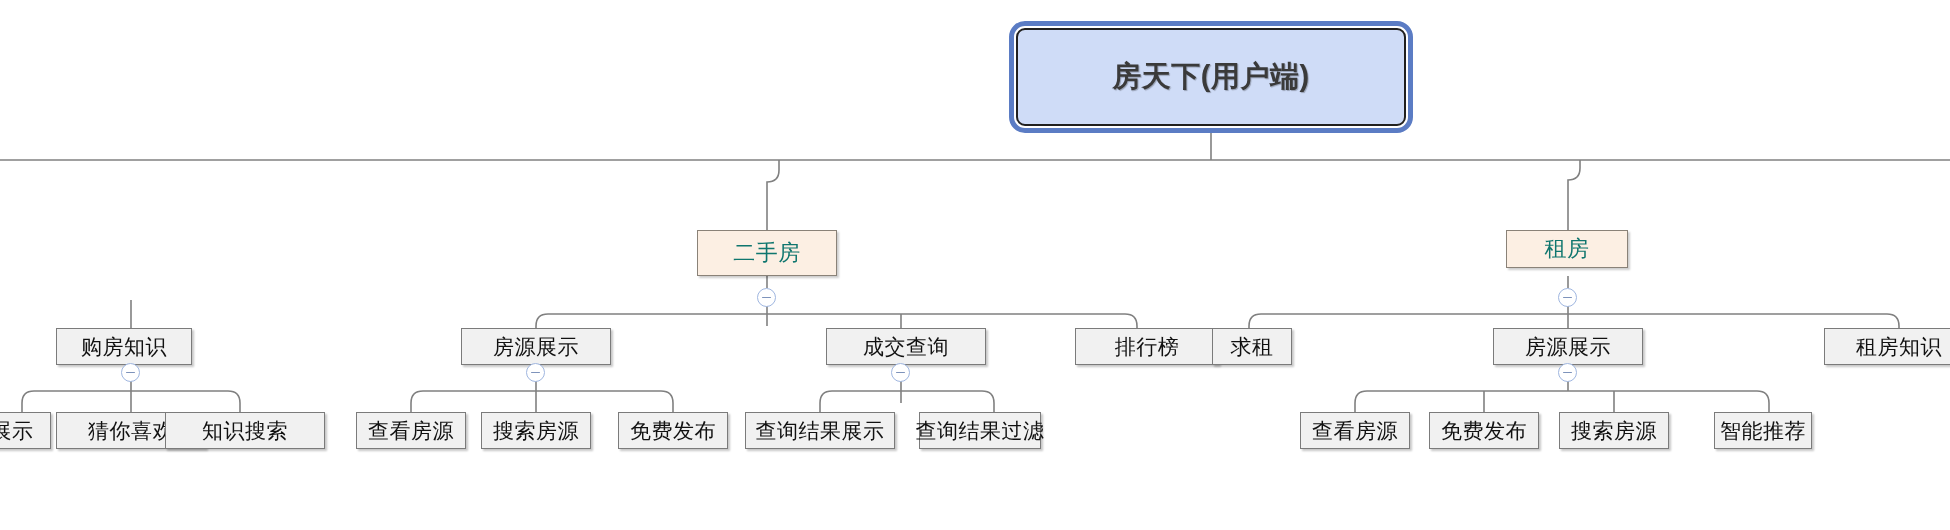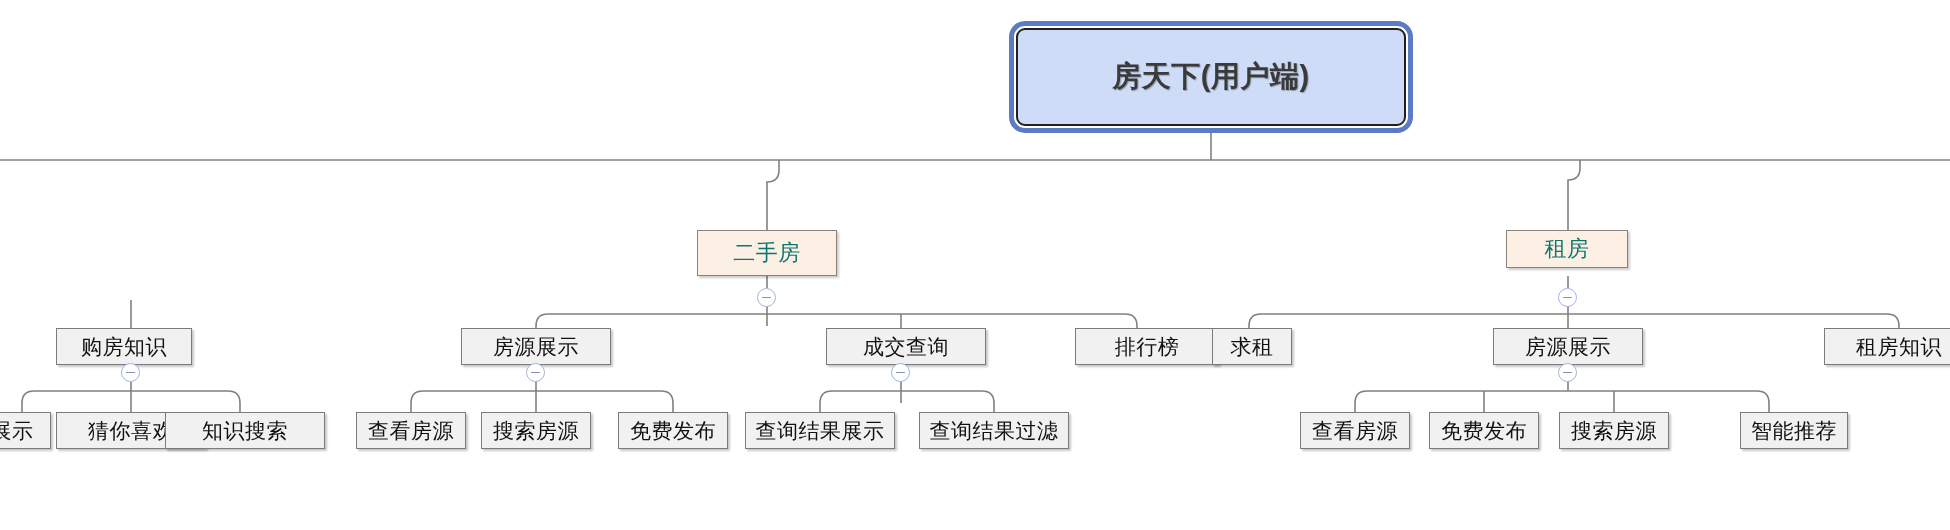--- a/index.html
+++ b/index.html
@@ -246,37 +246,37 @@
   </div>
 
   <div class="node lvl3" style="left:618px; top:412px; width:110px; height:37px;">
     <span>免费发布</span>
   </div>
 
   <div class="node lvl3" style="left:745px; top:412px; width:150px; height:37px;">
     <span>查询结果展示</span>
   </div>
 
-  <div class="node lvl3" style="left:919px; top:412px; width:150px; height:37px;">
+  <div class="node lvl3" style="left:919px; top:412px; width:122px; height:37px;">
     <span>查询结果过滤</span>
   </div>
 
   <div class="node lvl3" style="left:1300px; top:412px; width:110px; height:37px;">
     <span>查看房源</span>
   </div>
 
   <div class="node lvl3" style="left:1429px; top:412px; width:110px; height:37px;">
     <span>免费发布</span>
   </div>
 
   <div class="node lvl3" style="left:1559px; top:412px; width:110px; height:37px;">
     <span>搜索房源</span>
   </div>
 
-  <div class="node lvl3" style="left:1714px; top:412px; width:108px; height:37px;margin-left:26px;">
+  <div class="node lvl3" style="left:1714px; top:412px; width:98px; height:37px;">
     <span>智能推荐</span>
   </div>
 
   <div class="toggle" style="left:757px; top:288px;"></div>
 
   <div class="toggle" style="left:1558px; top:288px;"></div>
 
   <div class="toggle" style="left:121px; top:363px;"></div>
 
   <div class="toggle" style="left:526px; top:363px;"></div>

